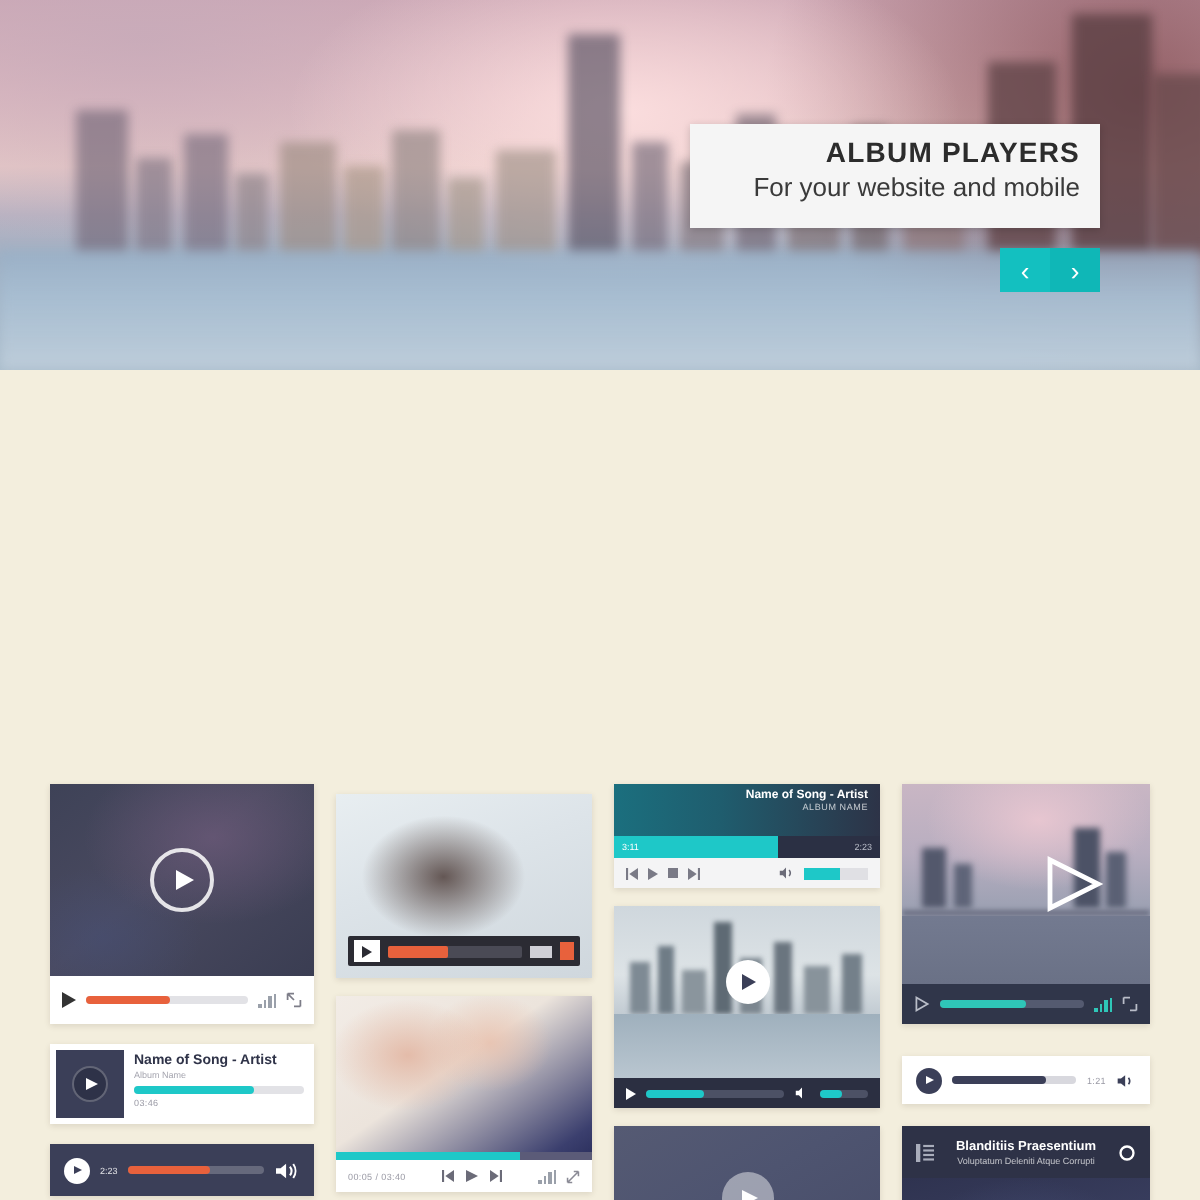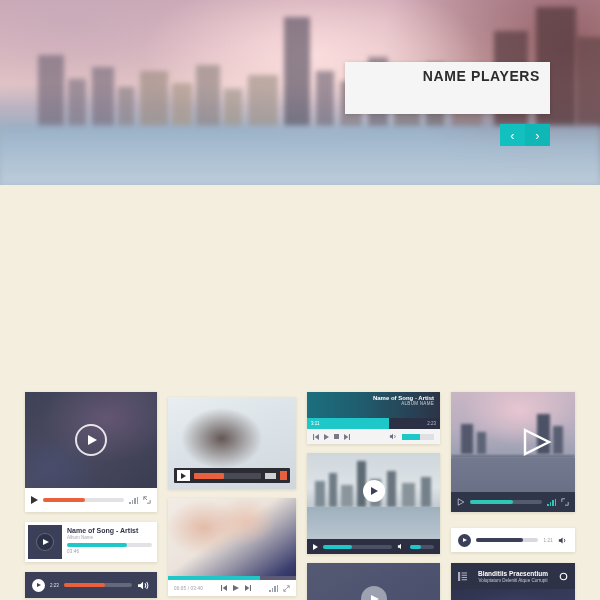--- a/index.html
+++ b/index.html
@@ -168,21 +168,22 @@
   <div class="bldg b13"></div>
   <div class="bldg b14"></div>
   <div class="bldg b15"></div>
   <div class="bldg b16"></div>
   <div class="bldg b17"></div>
   <div class="bldg b18"></div>
   <div class="bldg b19"></div>
   <div class="hero-water"></div>
 
   <div class="hero-card">
-    <div class="hero-title">NAME PLAYERS</div>
+    <div class="hero-title">ALBUM PLAYERS</div>
+    <div class="hero-sub">For your website and mobile</div>
   </div>
 
   <div class="hero-nav">
     <div class="nav-prev">‹</div>
     <div class="nav-next">›</div>
   </div>
 </div>
 
 <div class="sheet">
 

